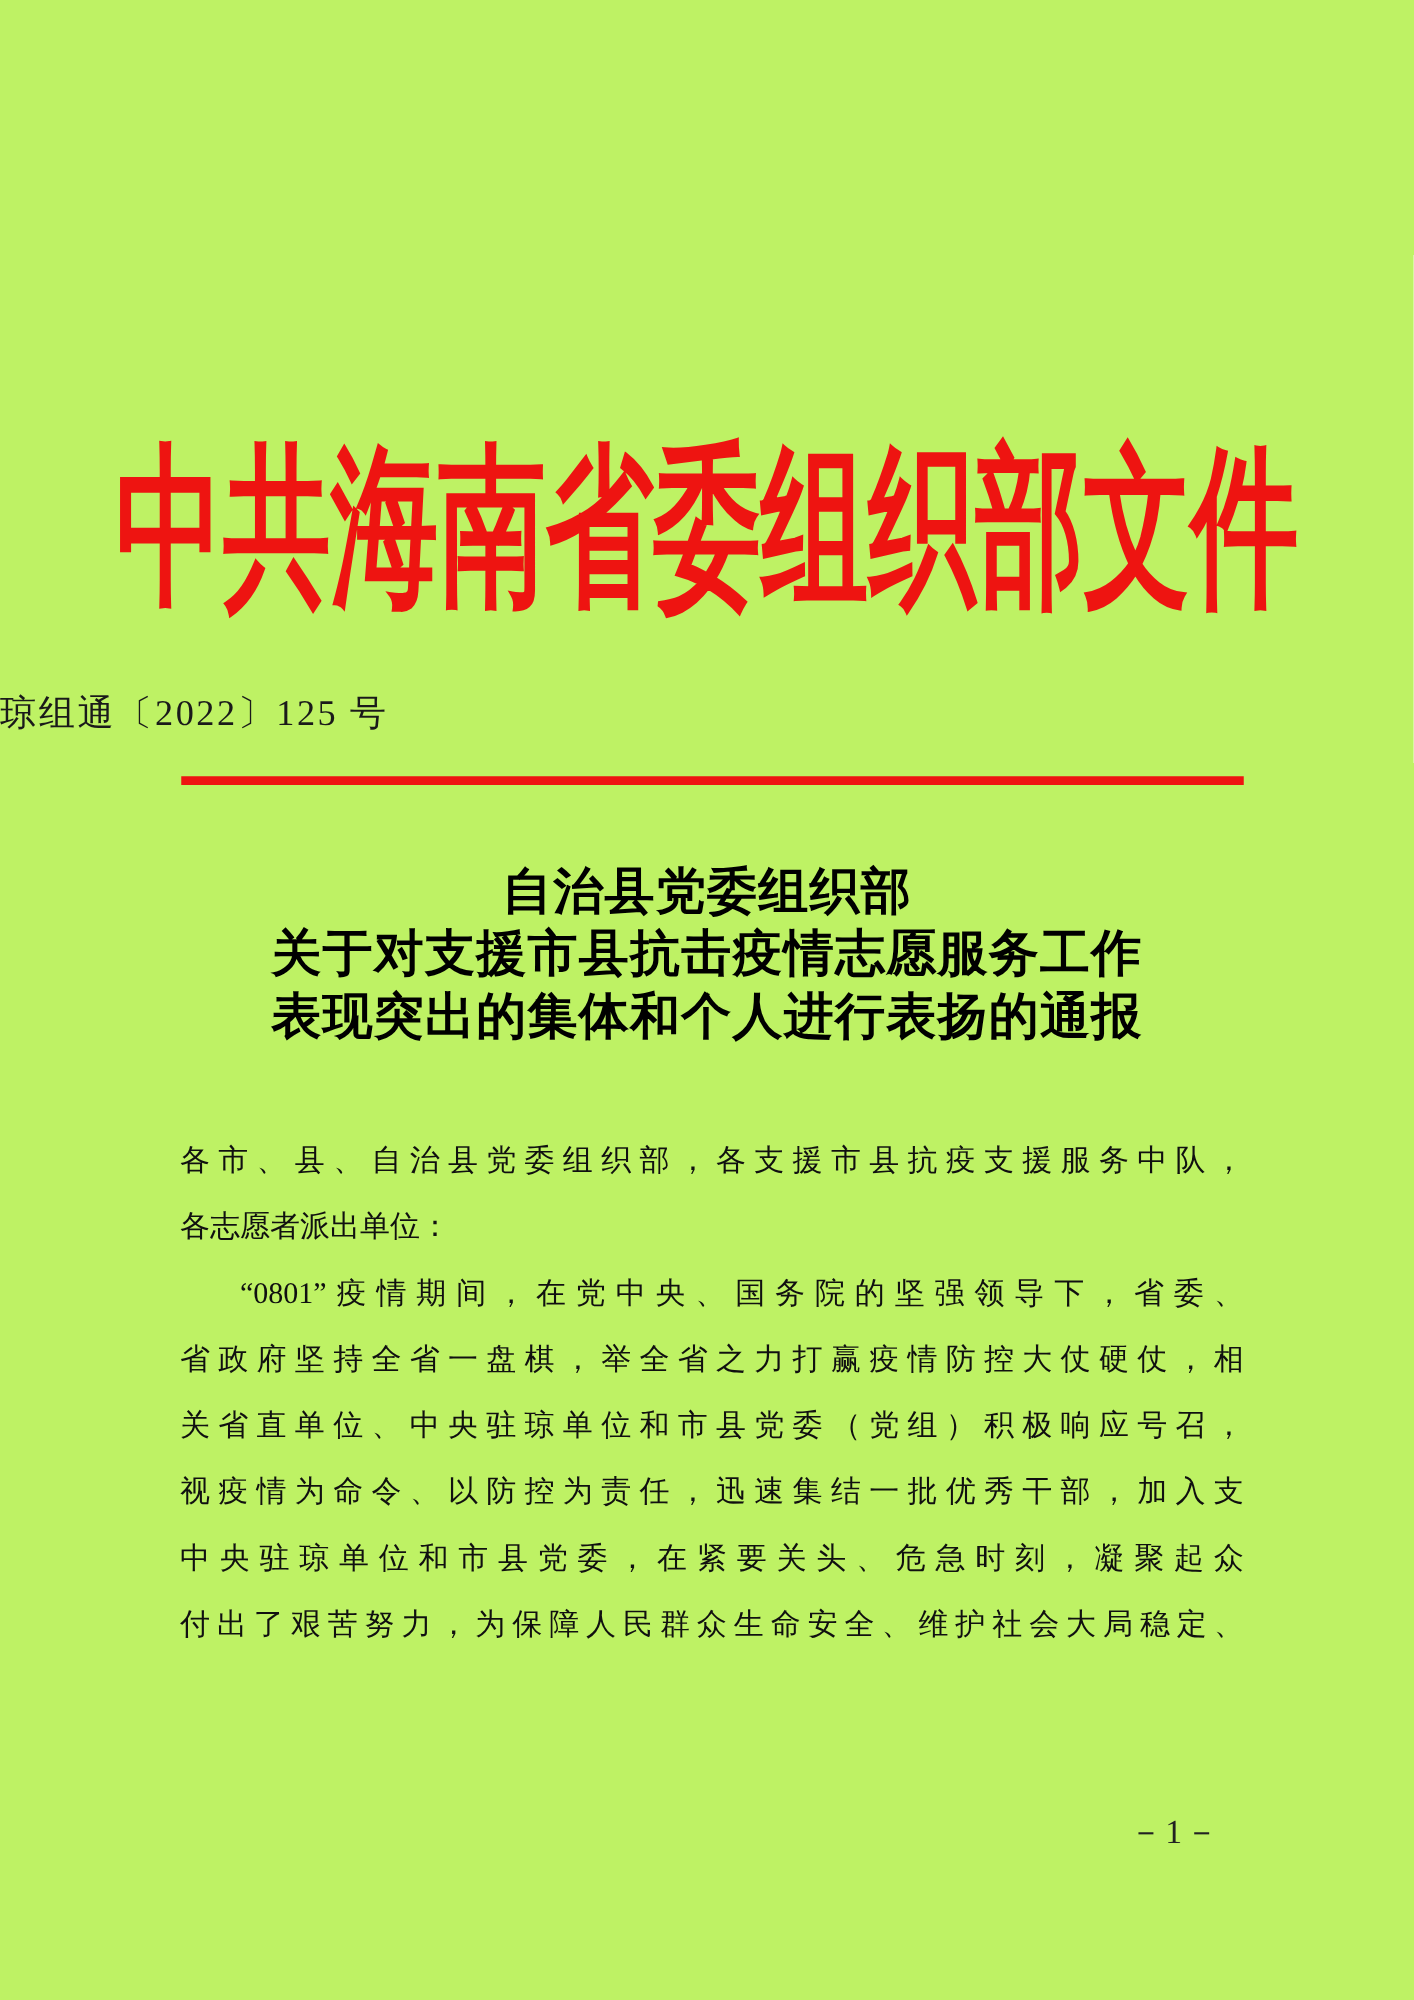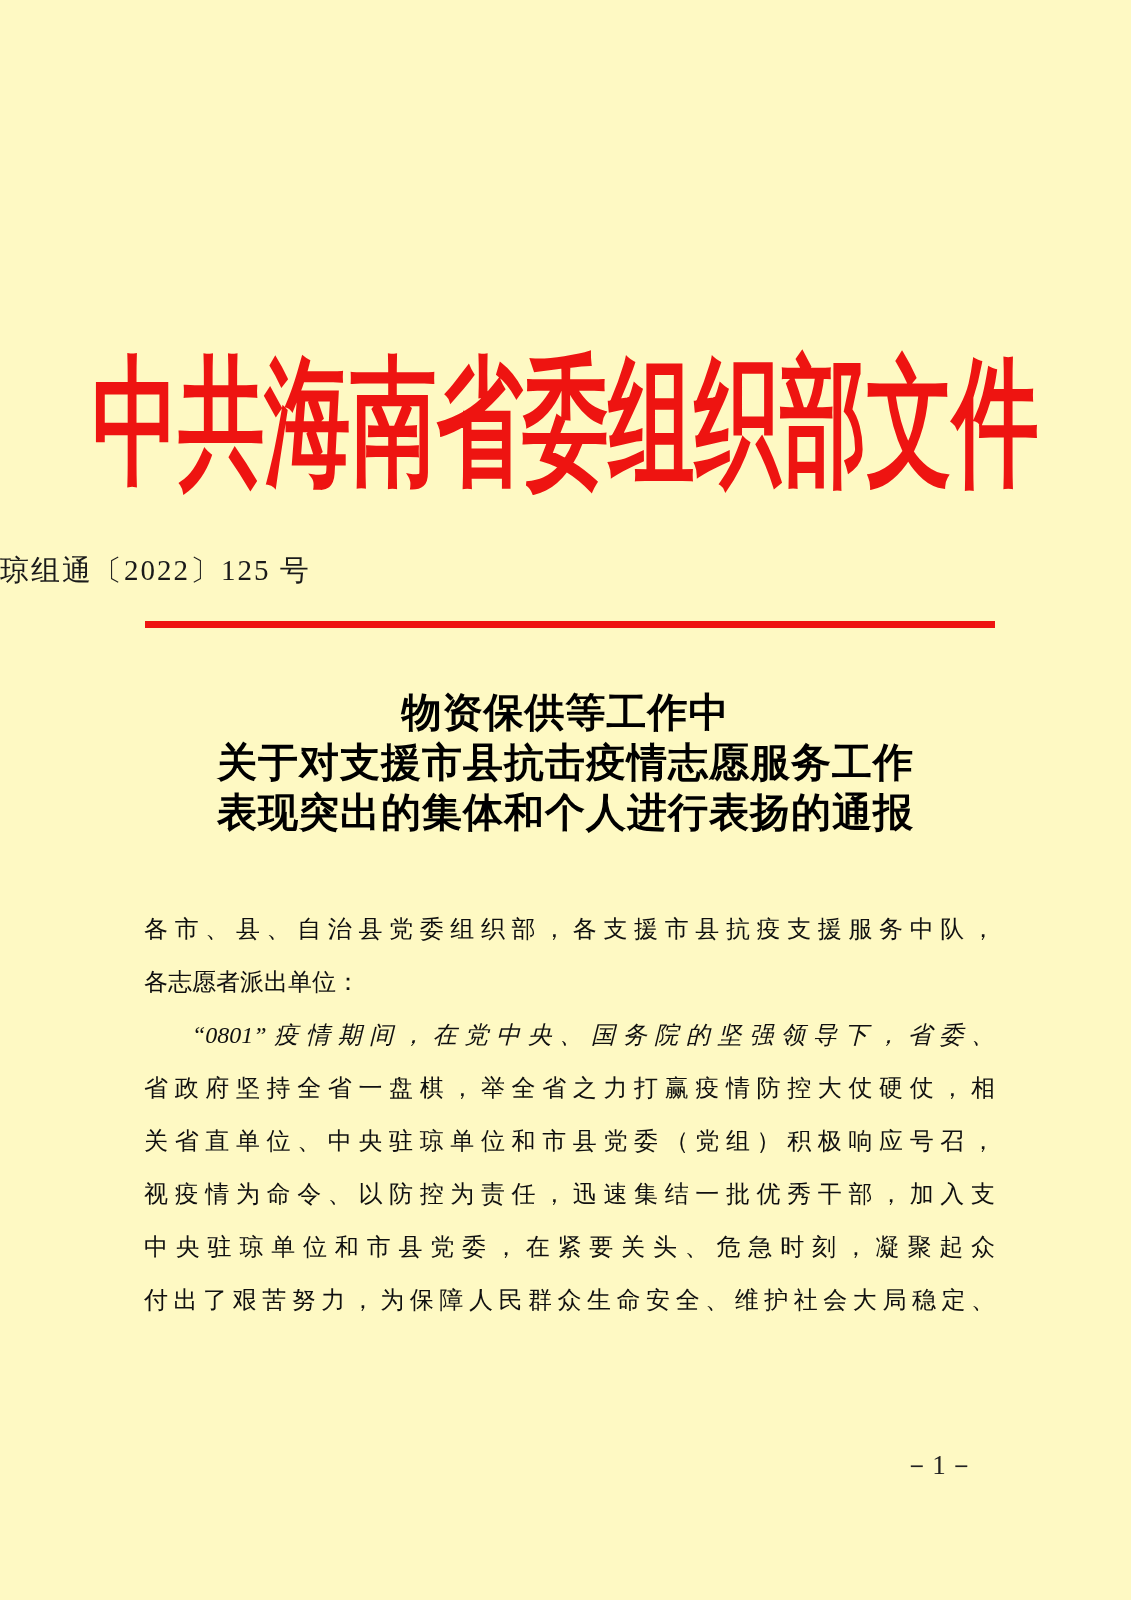--- a/index.html
+++ b/index.html
@@ -5,21 +5,21 @@
   html, body {
     margin: 0;
     padding: 0;
     background: #ffffff;
   }
   .page {
     position: relative;
     width: 1131px;
     height: 1600px;
     margin: 0 auto;
-    background: #fef9c3;
+    background: #bef264;
     overflow: hidden;
     font-family: "Liberation Serif", "DejaVu Serif", serif;
     color: #111111;
   }
   
   .banner {
     position: absolute;
     top: 377px;
     left: 0;
     width: 100%;
@@ -83,21 +83,20 @@
     line-height: 53px;
     overflow: hidden;
     text-align: justify;
     text-align-last: justify;
   }
   .body-line.short {
     text-align-last: left;
   }
   .body-line.para-indent {
     text-indent: 2em;
-    font-style: italic;
   }
   
   .page-num {
     position: absolute;
     top: 1447px;
     left: 880px;
     width: 120px;
     text-align: center;
     font-size: 27px;
     letter-spacing: 2px;
@@ -109,21 +108,21 @@
 
 <div class="page">
 
   <div class="banner" style="color: rgb(238, 20, 17);">中共海南省委组织部文件</div>
 
   <div class="doc-number">琼组通〔2022〕125 号</div>
 
   <div class="red-rule" style="background-color: rgb(238, 20, 17);"></div>
 
   <div class="doc-title">
-    <span class="title-line">物资保供等工作中</span>
+    <span class="title-line">自治县党委组织部</span>
     <span class="title-line">关于对支援市县抗击疫情志愿服务工作</span>
     <span class="title-line">表现突出的集体和个人进行表扬的通报</span>
   </div>
 
   <div class="body-text">
     <div class="body-line">各市、县、自治县党委组织部，各支援市县抗疫支援服务中队，</div>
     <div class="body-line short">各志愿者派出单位：</div>
     <div class="body-line para-indent">“0801”疫情期间，在党中央、国务院的坚强领导下，省委、</div>
     <div class="body-line">省政府坚持全省一盘棋，举全省之力打赢疫情防控大仗硬仗，相</div>
     <div class="body-line">关省直单位、中央驻琼单位和市县党委（党组）积极响应号召，</div>

